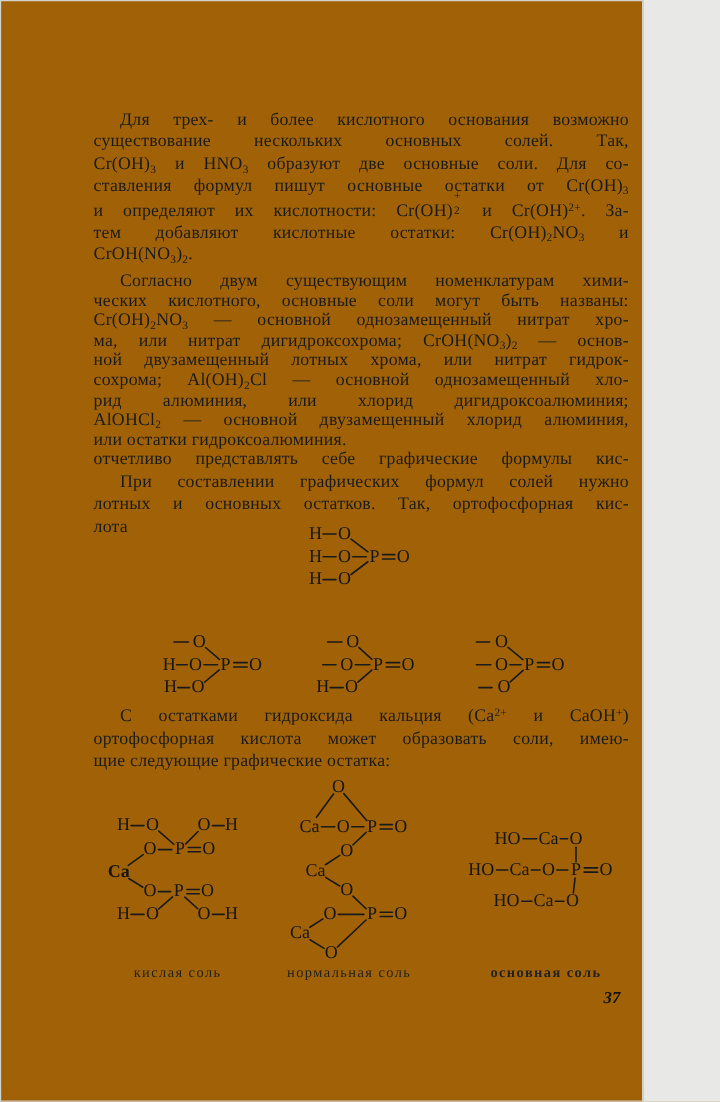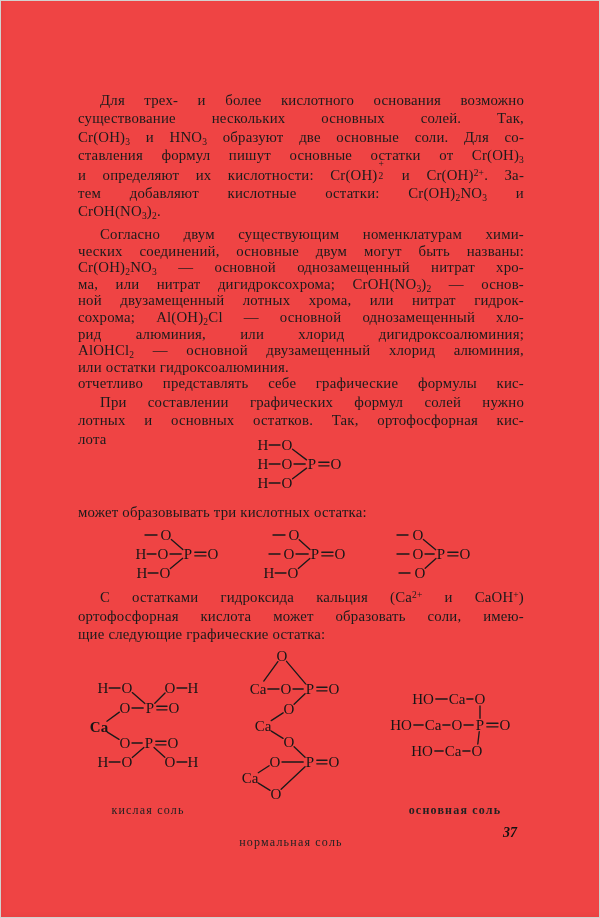--- a/index.html
+++ b/index.html
@@ -1,18 +1,18 @@
 <!DOCTYPE html>
 <html><head>
 <meta charset="utf-8">
 <style>
   html,body{margin:0;padding:0;background:#e8e8e6;}
   .page{
-    position:relative;width:600px;height:918px;overflow:hidden;
-    background:#ef4444;
+    position:relative;width:536px;height:918px;overflow:hidden;
+    background:#a16207;
     box-shadow:inset 0 0 0 1px #d2d2cf, inset 2px -2px 6px rgba(0,0,0,0.04);
     font-family:"Liberation Serif","DejaVu Serif",serif;
     color:#1b1b1b;
   }
   .para{
     position:absolute;left:78px;width:446px;
     font-size:14.8px;letter-spacing:0.2px;
   }
   .p1{top:91px;line-height:18.4px;}
   .p2{top:226px;line-height:16.6px;}
@@ -37,21 +37,21 @@
   .st-res2{left:262px;top:527px;}
   .st-res3{left:390px;top:527px;}
   .st-acid{left:88px;top:678px;}
   .st-normal{left:240px;top:648px;}
   .st-basic{left:392px;top:690px;}
   .caption{
     position:absolute;top:803px;text-align:center;
     font-size:12px;letter-spacing:1.2px;color:#222;
   }
   .cap1{left:88px;width:120px;}
-  .cap2{left:232px;width:118px;margin-top:32px;}
+  .cap2{left:232px;width:118px;}
   .cap3{left:394px;width:122px;font-weight:bold;}
   .pagenum{
     position:absolute;left:503px;top:825px;width:30px;
     font-size:14px;font-weight:bold;font-style:italic;color:#111;
   }
 </style>
 </head>
 <body>
 
 <div class="page">
@@ -59,21 +59,21 @@
       <div class="line jl ind">Для трех- и более кислотного основания возможно</div>
       <div class="line jl">существование нескольких основных солей. Так,</div>
       <div class="line jl">Cr(OH)<sub>3</sub> и HNO<sub>3</sub> образуют две основные соли. Для со-</div>
       <div class="line jl">ставления формул пишут основные остатки от Cr(OH)<sub>3</sub></div>
       <div class="line jl">и определяют их кислотности: Cr(OH)<span class="stk"><span class="stku">+</span><span class="stkd">2</span></span> и Cr(OH)<sup>2+</sup>. За-</div>
       <div class="line jl">тем добавляют кислотные остатки: Cr(OH)<sub>2</sub>NO<sub>3</sub> и</div>
       <div class="line">CrOH(NO<sub>3</sub>)<sub>2</sub>.</div>
     </div>
   <div class="para p2">
       <div class="line jl ind">Согласно двум существующим номенклатурам хими-</div>
-      <div class="line jl">ческих соединений, основные двум могут быть названы:</div>
+      <div class="line jl">ческих кислотного, основные соли могут быть названы:</div>
       <div class="line jl">Cr(OH)<sub>2</sub>NO<sub>3</sub> — основной однозамещенный нитрат хро-</div>
       <div class="line jl">ма, или нитрат дигидроксохрома; CrOH(NO<sub>3</sub>)<sub>2</sub> — основ-</div>
       <div class="line jl">ной двузамещенный лотных хрома, или нитрат гидрок-</div>
       <div class="line jl">сохрома; Al(OH)<sub>2</sub>Cl — основной однозамещенный хло-</div>
       <div class="line jl">рид алюминия, или хлорид дигидроксоалюминия;</div>
       <div class="line jl">AlOHCl<sub>2</sub> — основной двузамещенный хлорид алюминия,</div>
       <div class="line">или остатки гидроксоалюминия.</div>
     </div>
   <div class="para p3">
       <div class="line jl">отчетливо представлять себе графические формулы кис-</div>
@@ -93,23 +93,20 @@
         <line x1="57.57313535886172" y1="46.76441712726509" x2="71.5860970799629" y2="36.114566219228195" class="bond"></line>
         <text x="28" y="13" class="atom">H</text>
         <text x="52" y="13" class="atom">O</text>
         <text x="28" y="32" class="atom">H</text>
         <text x="52" y="32" class="atom">O</text>
         <text x="77" y="32" class="atom">P</text>
         <text x="101" y="32" class="atom">O</text>
         <text x="28" y="51" class="atom">H</text>
         <text x="52" y="51" class="atom">O</text>
       </svg>
-    </div>
-  <div class="para p4">
-      <div class="line">может образовывать три кислотных остатка:</div>
     </div>
   <div class="struct st-res1">
       <svg width="90" height="56" viewBox="0 0 90 56">
         <line x1="36.29776105438412" y1="12.575339092422647" x2="47.85360354716971" y2="22.55538488164657" class="bond"></line>
         <line x1="12.2" y1="27" x2="21" y2="27" class="bond"></line>
         <line x1="35" y1="27" x2="46.2" y2="27" class="bond"></line>
         <line x1="59.8" y1="28.8" x2="71" y2="28.8" class="bond"></line>
         <line x1="59.8" y1="25.2" x2="71" y2="25.2" class="bond"></line>
         <line x1="13.2" y1="46" x2="23" y2="46" class="bond"></line>
         <line x1="35.39673226138963" y1="41.54182987102596" x2="47.757460088935794" y2="31.33079383957478" class="bond"></line>

